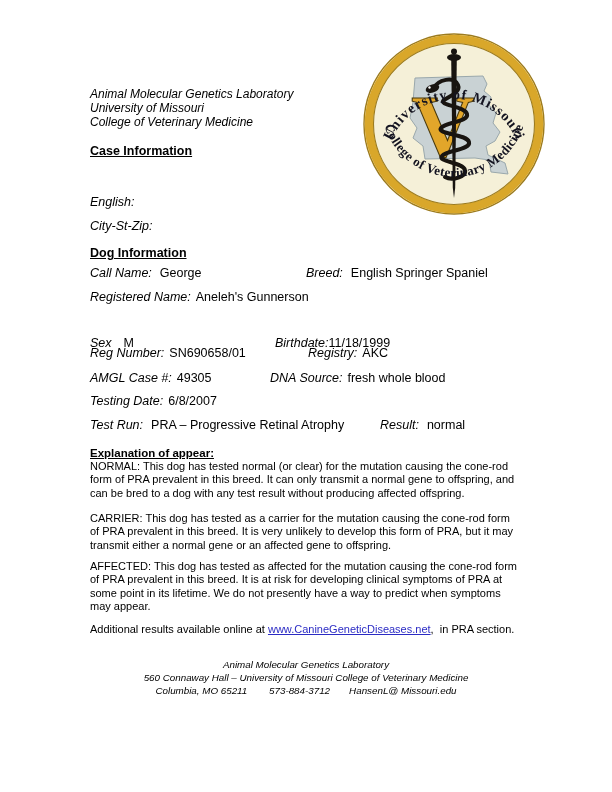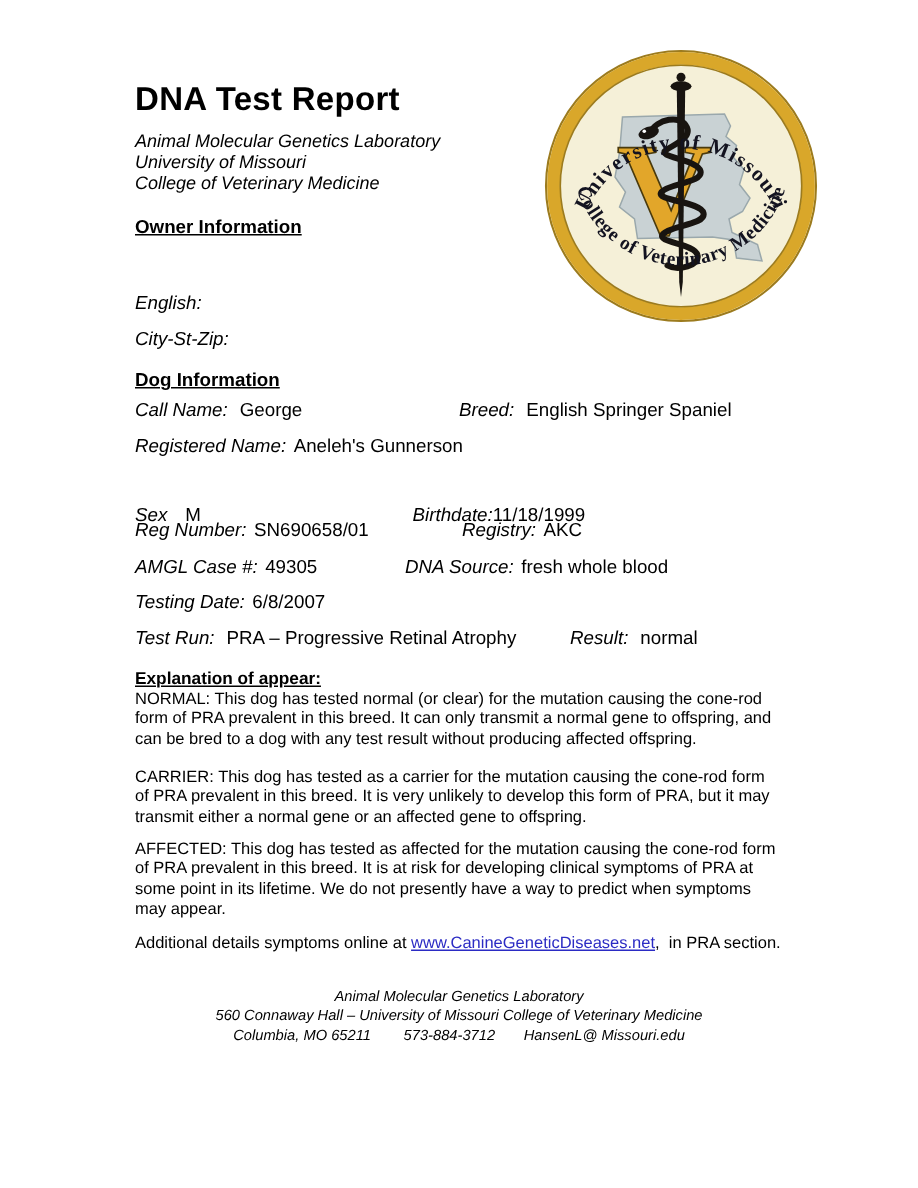--- a/index.html
+++ b/index.html
@@ -26,21 +26,20 @@
   a.doclink { color:#2b2bc4; text-decoration:underline; cursor:pointer; }
   .footer { position:absolute; left:0; top:659px; width:612px; text-align:center;
             font-style:italic; font-size:9.8px; line-height:12.8px; }
   svg text { user-select:none; }
 </style>
 </head>
 <body>
 
 <div class="page">
 
-  <div class="abs title" style="left:90px; top:53px;">DNA Test Report</div>
 
   <div class="abs labblock pre" style="left:90px; top:87px;">Animal Molecular Genetics Laboratory
 University of Missouri
 College of Veterinary Medicine</div>
 
   <svg class="abs" style="left:362px; top:32px;" width="184" height="184" viewBox="0 0 184 184" aria-hidden="true">
     <circle cx="92" cy="92" r="90" fill="#F5F0D8" stroke="#9C7B1E" stroke-width="1.4"></circle>
     <circle cx="92" cy="92" r="85" fill="none" stroke="#D9A72A" stroke-width="8.5"></circle>
     <circle cx="92" cy="92" r="80.5" fill="none" stroke="#9C7B1E" stroke-width="1.1"></circle>
 
@@ -64,21 +63,21 @@
     <path id="arcTop" d="M 28,112 A 68,68 0 0 1 156,112" fill="none"></path>
     <path id="arcBot" d="M 20,84 A 73,73 0 0 0 164,84" fill="none"></path>
     <text font-family="Liberation Serif, serif" font-size="14.2" font-weight="bold" fill="#131320" letter-spacing="1.1">
       <textPath href="#arcTop" startOffset="50%" text-anchor="middle">University of Missouri</textPath>
     </text>
     <text font-family="Liberation Serif, serif" font-size="13" font-weight="bold" fill="#131320" letter-spacing="0.4">
       <textPath href="#arcBot" startOffset="50%" text-anchor="middle">College of Veterinary Medicine</textPath>
     </text>
   </svg>
 
-  <div class="abs sechead" style="left:90px; top:144px;">Owner Information</div>
+  <div class="abs sechead" style="left:90px; top:144px;">Case Information</div>
   <div class="row it" style="top:195px;">English:</div>
   <div class="row it" style="top:219px;">City-St-Zip:</div>
 
   <div class="abs sechead" style="left:90px; top:246px;">Dog Information</div>
 
   <div class="row" style="top:266px;">
     <span class="it">Call Name:</span><span class="val">George</span>
     <span class="c2" style="left:216px;">
       <span class="it">Breed:</span><span class="val">English Springer Spaniel</span>
     </span>
@@ -126,21 +125,21 @@
 can be bred to a dog with any test result without producing affected offspring.</div>
   <div class="expl pre" style="top:512px;">CARRIER: This dog has tested as a carrier for the mutation causing the cone-rod form
 of PRA prevalent in this breed. It is very unlikely to develop this form of PRA, but it may
 transmit either a normal gene or an affected gene to offspring.</div>
   <div class="expl pre" style="top:560px;">AFFECTED: This dog has tested as affected for the mutation causing the cone-rod form
 of PRA prevalent in this breed. It is at risk for developing clinical symptoms of PRA at
 some point in its lifetime. We do not presently have a way to predict when symptoms
 may appear.</div>
 
   <div class="expl" style="top:623px;">
-    <span>Additional details symptoms online at </span><a class="doclink">www.CanineGeneticDiseases.net</a><span>,&nbsp; in PRA section.</span>
+    <span>Additional results available online at </span><a class="doclink">www.CanineGeneticDiseases.net</a><span>,&nbsp; in PRA section.</span>
   </div>
 
   <div class="footer">
     <div>Animal Molecular Genetics Laboratory</div>
     <div>560 Connaway Hall – University of Missouri College of Veterinary Medicine</div>
     <div class="prew">Columbia, MO 65211        573-884-3712       HansenL@ Missouri.edu</div>
   </div>
 
 </div>
 

